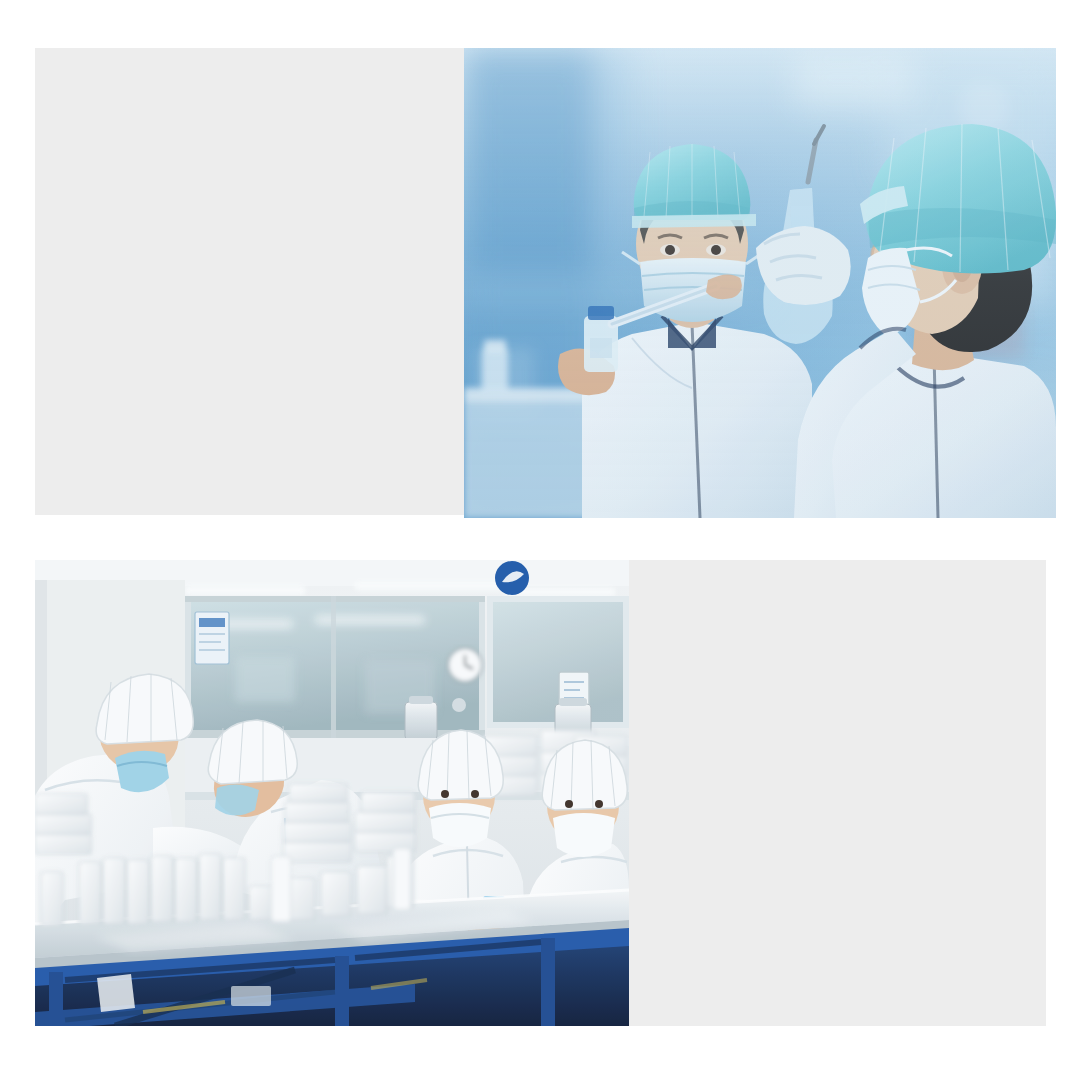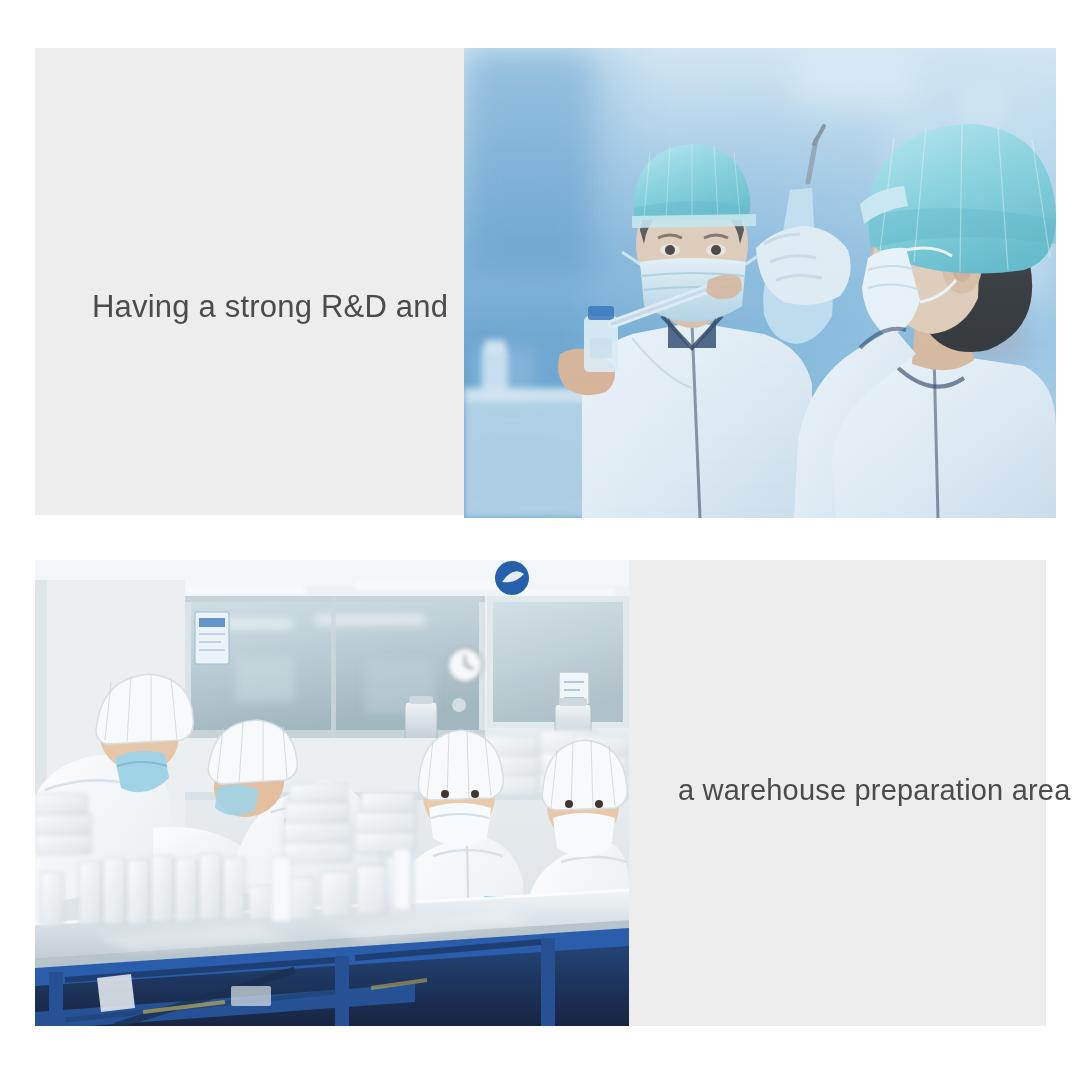--- a/index.html
+++ b/index.html
@@ -104,21 +104,20 @@
 </style>
 </head>
 <body>
 
 <div class="page">
 
   <div class="block-top">
 
     <div class="panel-top">
       <div class="caption-top">
-        <span class="line">Having a strong R&amp;D and</span>
       </div>
     </div>
 
     <div class="photo-top">
       <svg class="photo-svg" viewBox="0 0 592 470" preserveAspectRatio="xMidYMid slice">
         <defs>
           <linearGradient id="labBg" x1="0" y1="0" x2="1" y2="1">
             <stop offset="0" stop-color="#6aa6d4"></stop>
             <stop offset="0.35" stop-color="#5f9ecd"></stop>
             <stop offset="0.7" stop-color="#8cbfe0"></stop>
@@ -293,21 +292,20 @@
         <rect x="0" y="0" width="592" height="470" fill="url(#labGlow)" opacity="0.35"></rect>
       </svg>
     </div>
 
   </div>
 
   <div class="block-bottom">
 
     <div class="panel-bottom">
       <div class="caption-bottom">
-        <span class="line">a warehouse preparation area</span>
       </div>
     </div>
 
     <div class="photo-bottom">
       <svg class="photo-svg" viewBox="0 0 594 466" preserveAspectRatio="xMidYMid slice">
         <defs>
           <linearGradient id="roomGrad" x1="0" y1="0" x2="0" y2="1">
             <stop offset="0" stop-color="#f4f6f7"></stop>
             <stop offset="0.55" stop-color="#e8ecee"></stop>
             <stop offset="1" stop-color="#d9e0e4"></stop>

